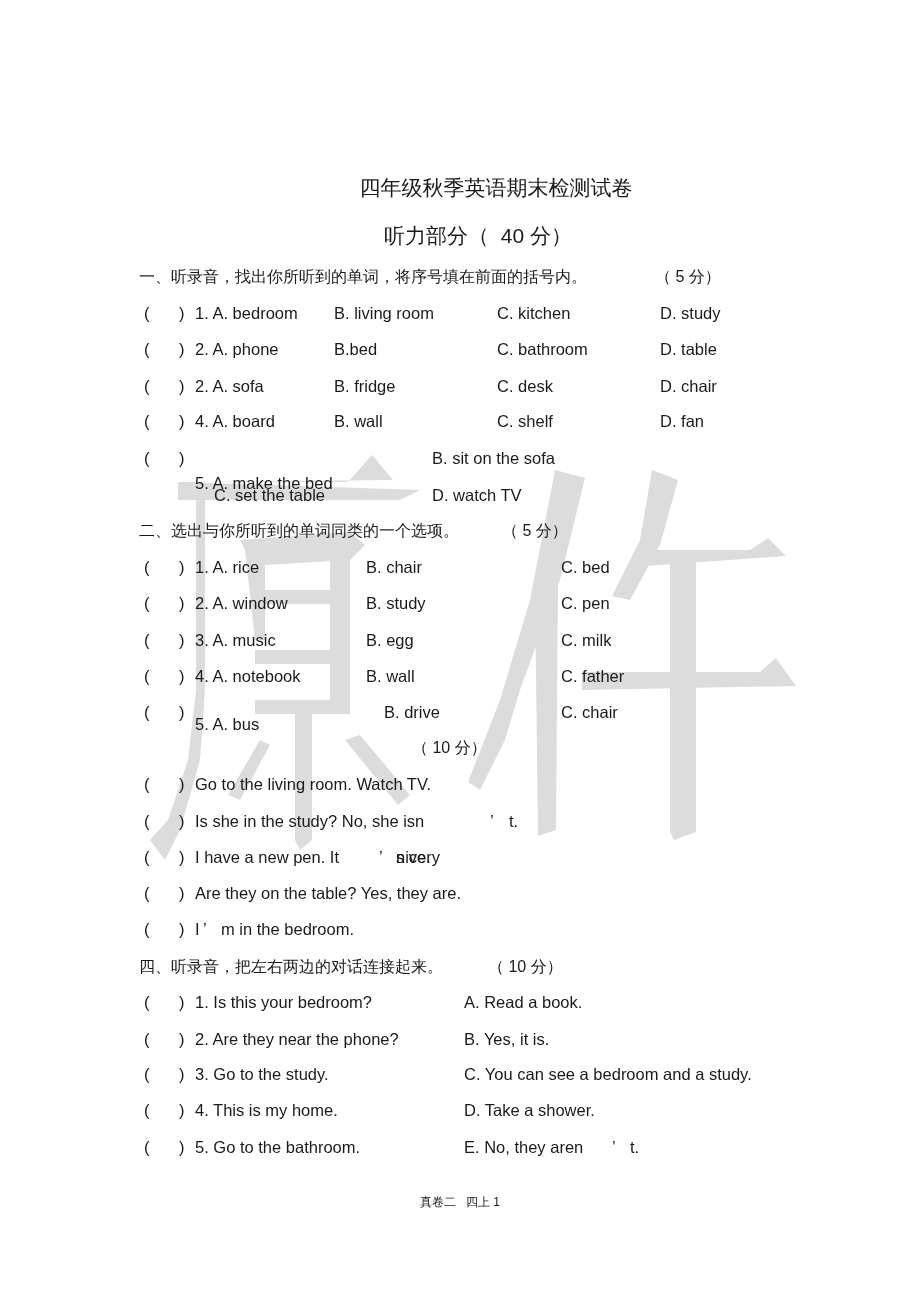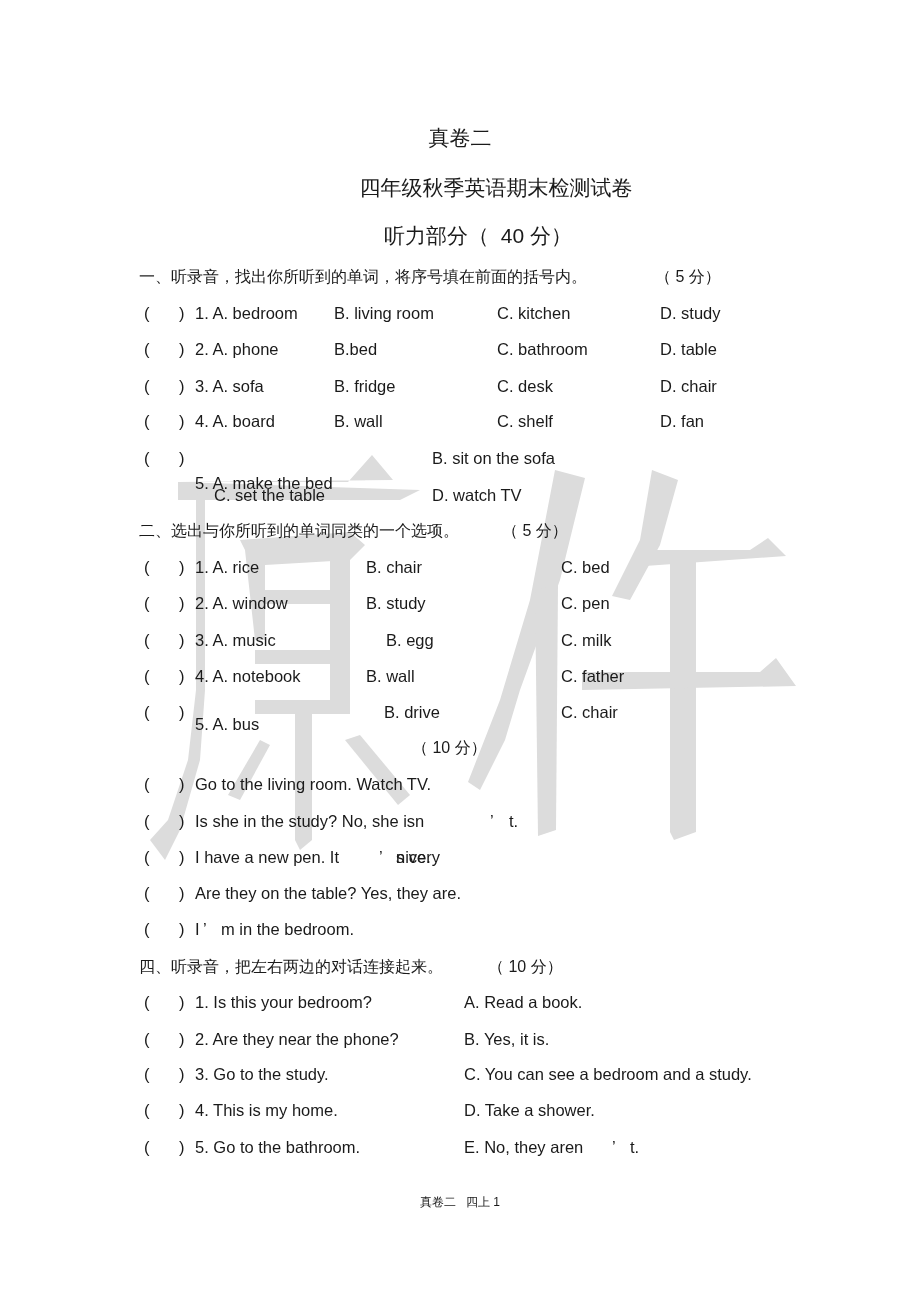--- a/index.html
+++ b/index.html
@@ -39,21 +39,20 @@
       <polygon points="555,470 585,478 560,580 520,690 505,740 480,790 468,782 500,700 530,600"></polygon>
       <polygon points="535,590 558,585 556,830 538,836"></polygon>
 
       <polygon points="652,470 678,480 660,545 630,600 612,596 640,540"></polygon>
       <polygon points="645,550 750,550 768,538 786,556 645,566"></polygon>
       <polygon points="670,556 696,556 696,832 674,840 670,832"></polygon>
       <polygon points="582,672 760,672 776,658 796,686 582,690"></polygon>
     </g>
   </svg>
 
-  <div class="abs title" style="top:124px;">真卷二</div>
   <div class="abs title" style="top:174px;padding-left:36px;">四年级秋季英语期末检测试卷</div>
   <div class="abs title" style="top:222px;padding-left:18px;">听力部分（  40 分）</div>
 
   <div class="abs sec" style="top:267px;">一、听录音，找出你所听到的单词，将序号填在前面的括号内。</div>
   <div class="abs sec" style="top:267px; left:655px;">（ 5 分）</div>
 
   <div>
     <span class="abs row paren-open" style="top:304px;">(</span>
     <span class="abs row paren-close" style="top:304px;">)</span>
     <span class="abs row" style="top:304px; left:195px;">1. A. bedroom</span>
@@ -65,21 +64,21 @@
     <span class="abs row paren-open" style="top:340px;">(</span>
     <span class="abs row paren-close" style="top:340px;">)</span>
     <span class="abs row" style="top:340px; left:195px;">2. A. phone</span>
     <span class="abs row" style="top:340px; left:334px;">B.bed</span>
     <span class="abs row" style="top:340px; left:497px;">C. bathroom</span>
     <span class="abs row" style="top:340px; left:660px;">D. table</span>
   </div>
   <div>
     <span class="abs row paren-open" style="top:377px;">(</span>
     <span class="abs row paren-close" style="top:377px;">)</span>
-    <span class="abs row" style="top:377px; left:195px;">3. A. sofa</span>
+    <span class="abs row" style="top:377px; left:195px;">2. A. sofa</span>
     <span class="abs row" style="top:377px; left:334px;">B. fridge</span>
     <span class="abs row" style="top:377px; left:497px;">C. desk</span>
     <span class="abs row" style="top:377px; left:660px;">D. chair</span>
   </div>
   <div>
     <span class="abs row paren-open" style="top:412px;">(</span>
     <span class="abs row paren-close" style="top:412px;">)</span>
     <span class="abs row" style="top:412px; left:195px;">4. A. board</span>
     <span class="abs row" style="top:412px; left:334px;">B. wall</span>
     <span class="abs row" style="top:412px; left:497px;">C. shelf</span>
@@ -108,21 +107,21 @@
     <span class="abs row paren-open" style="top:594px;">(</span>
     <span class="abs row paren-close" style="top:594px;">)</span>
     <span class="abs row" style="top:594px; left:195px;">2. A. window</span>
     <span class="abs row" style="top:594px; left:366px;">B. study</span>
     <span class="abs row" style="top:594px; left:561px;">C. pen</span>
   </div>
   <div>
     <span class="abs row paren-open" style="top:631px;">(</span>
     <span class="abs row paren-close" style="top:631px;">)</span>
     <span class="abs row" style="top:631px; left:195px;">3. A. music</span>
-    <span class="abs row" style="top:631px; left:386px;">B. egg</span>
+    <span class="abs row" style="top:631px; left:366px;">B. egg</span>
     <span class="abs row" style="top:631px; left:561px;">C. milk</span>
   </div>
   <div>
     <span class="abs row paren-open" style="top:667px;">(</span>
     <span class="abs row paren-close" style="top:667px;">)</span>
     <span class="abs row" style="top:667px; left:195px;">4. A. notebook</span>
     <span class="abs row" style="top:667px; left:366px;">B. wall</span>
     <span class="abs row" style="top:667px; left:561px;">C. father</span>
   </div>
   <div>

